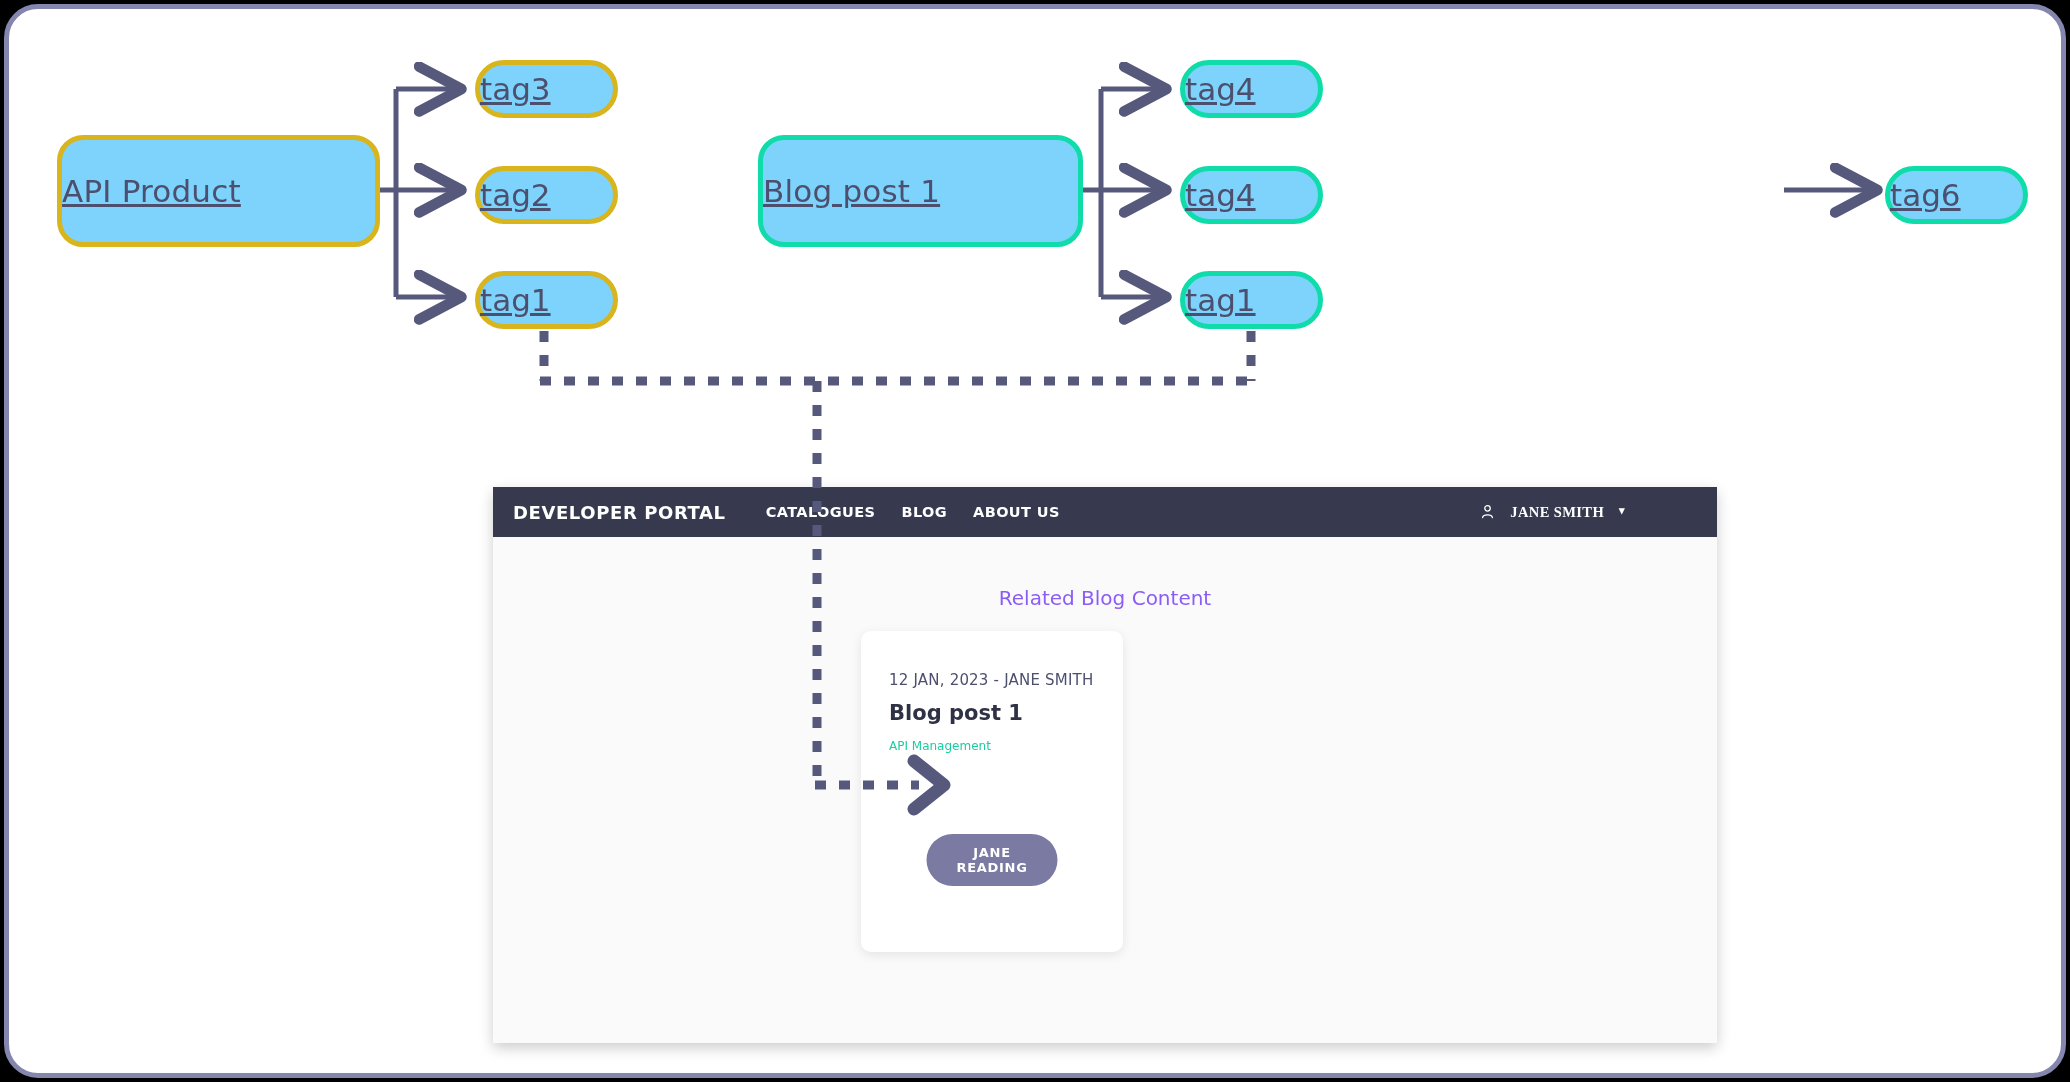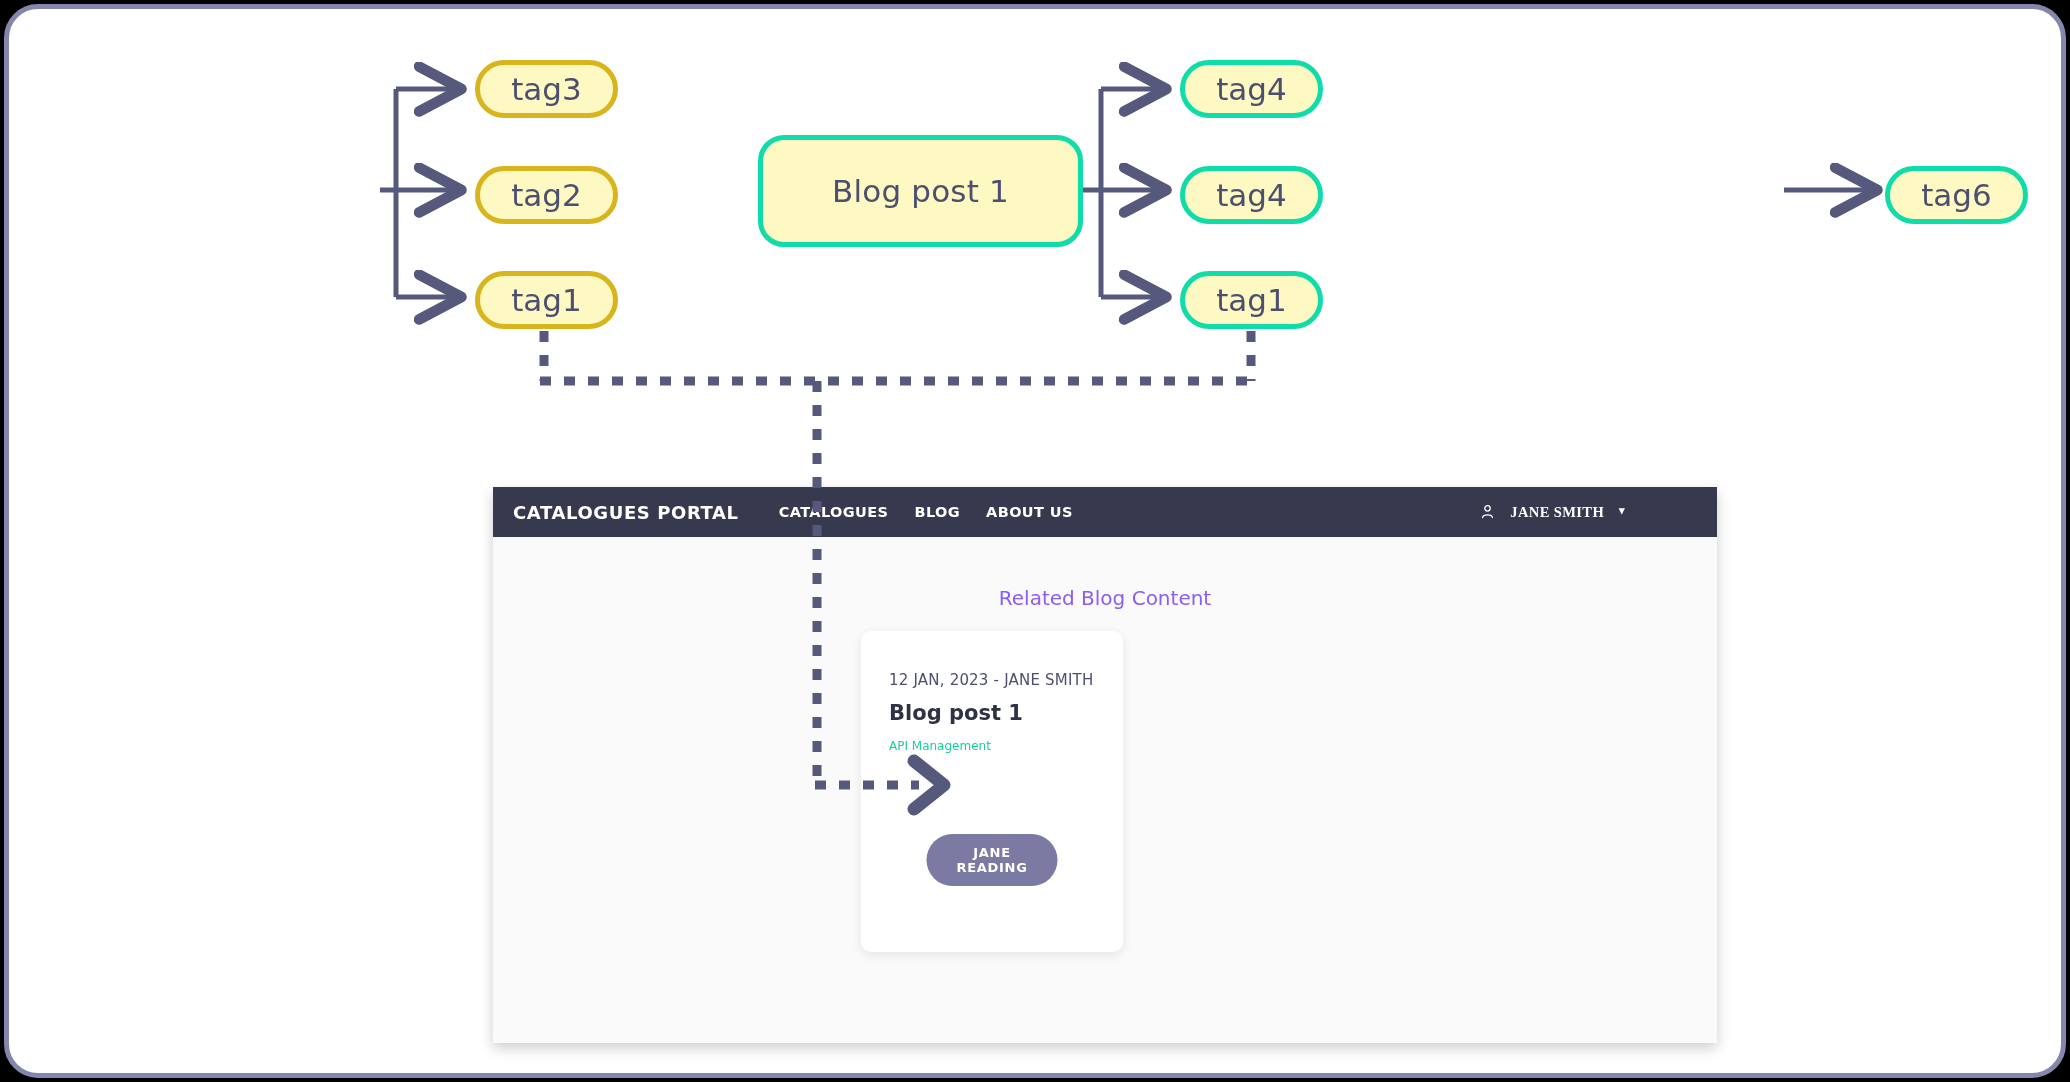--- a/index.html
+++ b/index.html
@@ -33,27 +33,27 @@
     left: 0; top: 0;
     width: 2062px; height: 1074px;
     pointer-events: none;
   }
 
   
   .node {
     position: absolute;
     display: flex;
     align-items: center;
-    justify-content: center;
-    background: #fef9c3;
+    background: #7dd3fc;
     color: #4d4f6e;
     border-radius: 999px;
     font-family: "DejaVu Sans", sans-serif;
     white-space: nowrap;
     z-index: 3;
+    text-decoration: underline;
   }
   .node.entity {
     border: 5px solid var(--ring);
     border-radius: 26px;
     font-size: 31px;
     letter-spacing: .2px;
   }
   .node.tag {
     border: 5px solid var(--ring);
     border-radius: 999px;
@@ -198,20 +198,23 @@
       <path d="M1092,80  L1157,80" marker-end="url(#arrow)"></path>
       <path d="M1092,181 L1157,181" marker-end="url(#arrow)"></path>
       <path d="M1092,288 L1157,288" marker-end="url(#arrow)"></path>
 
       <path d="M1775,181 L1868,181" marker-end="url(#arrow)"></path>
     </g>
   </svg>
 
   <div id="diagram">
 
+    <div class="node entity ring-gold" style="left:48px; top:126px; width:323px; height:112px;">
+      <span>API Product</span>
+    </div>
 
     <div class="node tag ring-gold" style="left:466px; top:51px; width:143px; height:58px;">
       <span>tag3</span>
     </div>
     <div class="node tag ring-gold" style="left:466px; top:157px; width:143px; height:58px;">
       <span>tag2</span>
     </div>
     <div class="node tag ring-gold" style="left:466px; top:262px; width:143px; height:58px;">
       <span>tag1</span>
     </div>
@@ -231,21 +234,21 @@
     </div>
 
     <div class="node tag ring-teal" style="left:1876px; top:157px; width:143px; height:58px;">
       <span>tag6</span>
     </div>
   </div>
 
   <div id="portal">
 
     <div id="navbar">
-      <div id="brand">CATALOGUES PORTAL</div>
+      <div id="brand">DEVELOPER PORTAL</div>
       <a class="navlink">CATALOGUES</a>
       <a class="navlink">BLOG</a>
       <a class="navlink">ABOUT US</a>
 
       <div id="user-menu">
         <span>
           <svg width="15" height="15" viewBox="0 0 16 16" fill="none" stroke="#ffffff" stroke-width="1.4">
             <circle cx="8" cy="4.6" r="2.9"></circle>
             <path d="M2.8 14.4 C3.4 10.6 12.6 10.6 13.2 14.4" stroke-linecap="round"></path>
           </svg>

